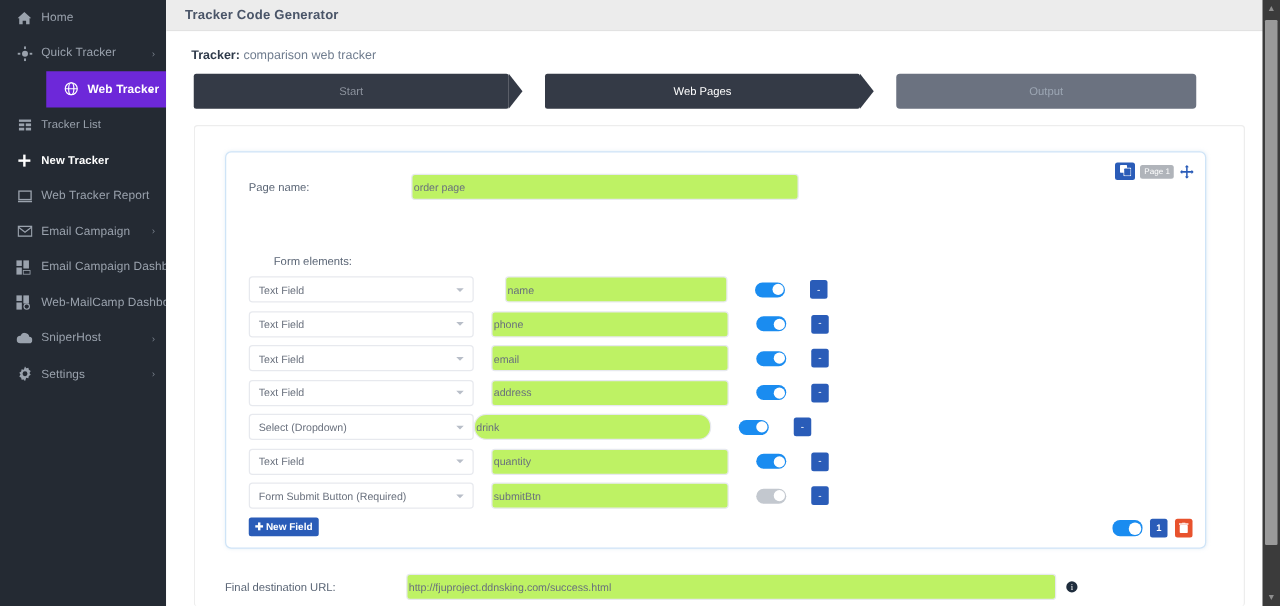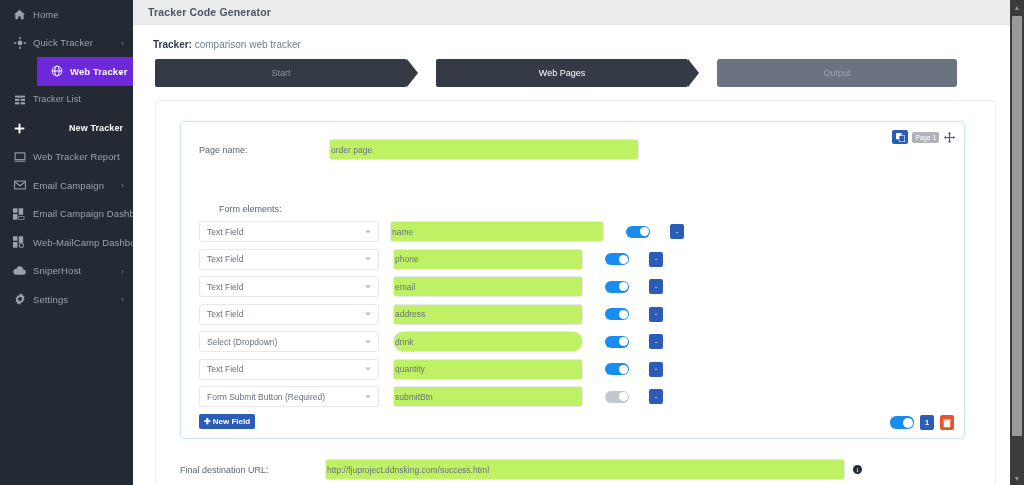--- a/index.html
+++ b/index.html
@@ -45,21 +45,21 @@
   .nav-item.active {
     background: #6d28d9;
     color: #ffffff;
     font-weight: bold;
     margin-left: 37px;
   }
   .nav-item.active .ico, .nav-item.active .chev { color: #ffffff; }
   .nav-item.sub {
     font-size: 9px;
   }
-  .nav-item.sub.current { color: #ffffff; font-weight: bold; gap: 36px; }
+  .nav-item.sub.current { color: #ffffff; font-weight: bold; }
   .nav-item.sub.current .ico { color: #ffffff; }
 
   
   #main {
     flex: 1 1 auto; height: 485px;
     background: #ffffff;
     position: relative;
     overflow: hidden;
   }
   #topbar {
@@ -478,21 +478,21 @@
 
           <div class="fld-label" style="position:absolute; left:18px; top:82px;margin-left:20px;">Form elements:</div>
 
           <div id="element-rows" style="position:absolute; left:18px; top:99px; right:14px;">
 
             <div class="fld-row" style="position:relative; margin-bottom:6.5px;">
               <div class="sel" style="width:180px;">
                 <span>Text Field</span>
                 <span class="caret"></span>
               </div>
-              <div class="txtinput" style="width:214px; margin-left:11px;">name</div>
+              <div class="txtinput" style="width:178px; margin-left:25px;">name</div>
               <div class="toggle on" style="margin-left:22px;">
                   <span class="knob"></span>
                 </div>
               <div class="minus-btn" style="margin-left:20px;">-</div>
             </div>
 
             <div class="fld-row" style="position:relative; margin-bottom:6.5px;">
               <div class="sel" style="width:180px;">
                 <span>Text Field</span>
                 <span class="caret"></span>
@@ -526,21 +526,21 @@
                   <span class="knob"></span>
                 </div>
               <div class="minus-btn" style="margin-left:20px;">-</div>
             </div>
 
             <div class="fld-row" style="position:relative; margin-bottom:6.5px;">
               <div class="sel" style="width:180px;">
                 <span>Select (Dropdown)</span>
                 <span class="caret"></span>
               </div>
-              <div class="txtinput" style="width:190px; margin-left:14px;border-radius:10px;">drink</div>
+              <div class="txtinput" style="width:190px; border-radius:10px;">drink</div>
               <div class="toggle on" style="margin-left:22px;">
                   <span class="knob"></span>
                 </div>
               <div class="minus-btn" style="margin-left:20px;">-</div>
             </div>
 
             <div class="fld-row" style="position:relative; margin-bottom:6.5px;">
               <div class="sel" style="width:180px;">
                 <span>Text Field</span>
                 <span class="caret"></span>

